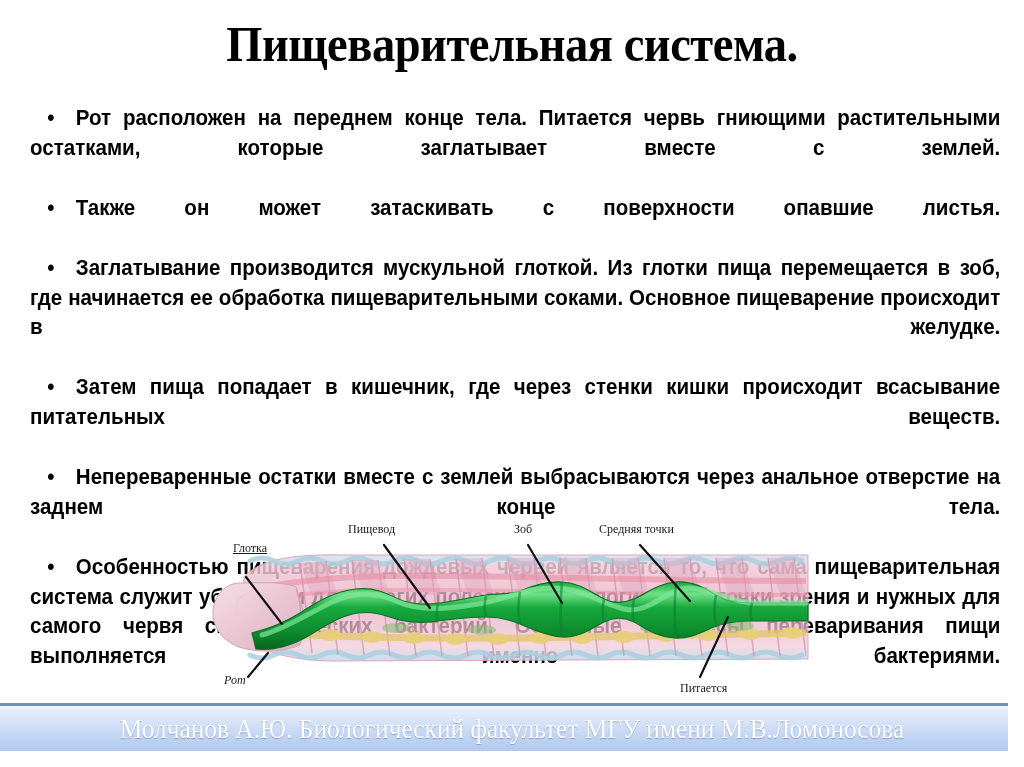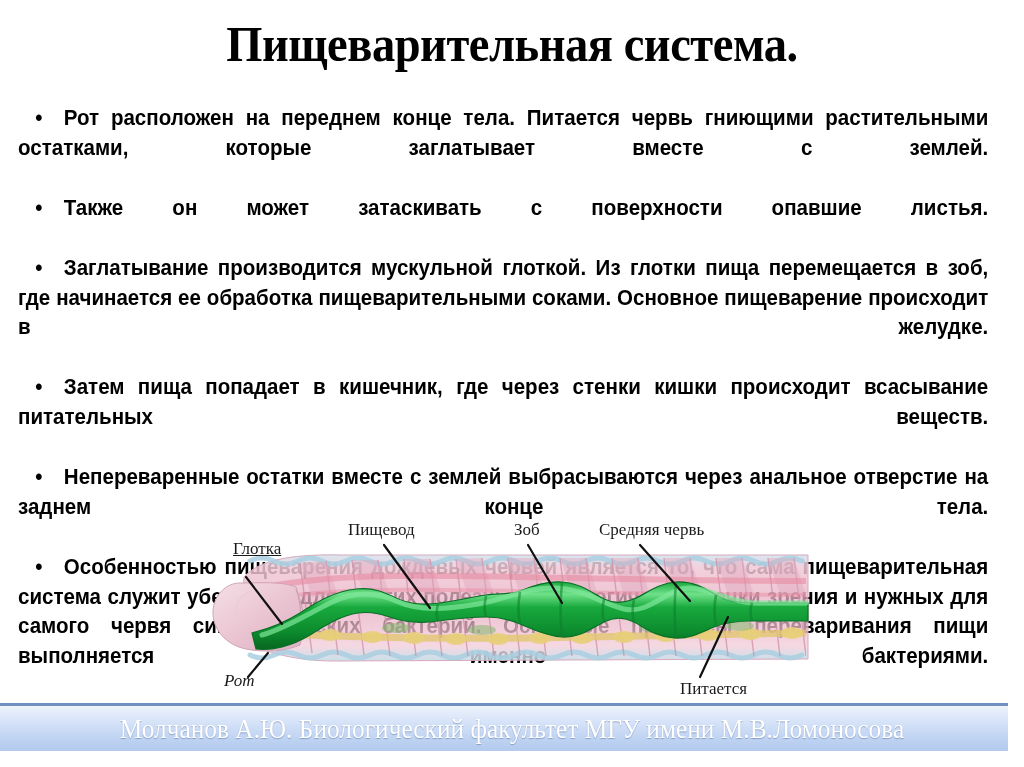--- a/index.html
+++ b/index.html
@@ -31,21 +31,21 @@
     letter-spacing: -0.5px;
     color: #000000;
     transform: scaleX(0.93);
     transform-origin: 50% 50%;
     white-space: nowrap;
   }
 
   
   #body-text {
     position: absolute;
-    left: 18px;
+    left: 30px;
     top: 104px;
     width: 970px;
   }
   .bullet-item {
     position: relative;
     display: block;
     text-align: justify;
     text-justify: inter-word;
     font-family: "Liberation Sans", "DejaVu Sans", sans-serif;
     font-weight: bold;
@@ -82,21 +82,21 @@
     width: 1024px;
     height: 190px;
   }
   #worm-figure svg {
     display: block;
   }
   .fig-label {
     position: absolute;
     font-family: "Liberation Serif", "DejaVu Serif", serif;
     font-weight: normal;
-    font-size: 17px;
+    font-size: 12px;
     line-height: 15px;
     color: #1a1a1a;
     white-space: nowrap;
   }
 
   
   #footer-bar {
     position: absolute;
     left: 0;
     bottom: 16px;
@@ -325,20 +325,20 @@
       <line x1="528" y1="20" x2="562" y2="78"></line>
       <line x1="640" y1="20" x2="690" y2="76"></line>
       <line x1="248" y1="152" x2="268" y2="128"></line>
       <line x1="700" y1="152" x2="728" y2="92"></line>
     </g>
   </svg>
 
   <div class="fig-label" style="left:233px; top:16px;text-decoration:underline;">Глотка</div>
   <div class="fig-label" style="left:348px; top:-3px;">Пищевод</div>
   <div class="fig-label" style="left:514px; top:-3px;">Зоб</div>
-  <div class="fig-label" style="left:599px; top:-3px;">Средняя червь</div>
+  <div class="fig-label" style="left:599px; top:-3px;">Средняя точки</div>
   <div class="fig-label" style="left:224px; top:148px;font-style:italic;">Рот</div>
   <div class="fig-label" style="left:680px; top:156px;">Питается</div>
 </div>
 
 <div id="footer-bar">
   <div id="footer-text">Молчанов А.Ю. Биологический факультет МГУ имени М.В.Ломоносова</div>
 </div>
 
 </body></html>

